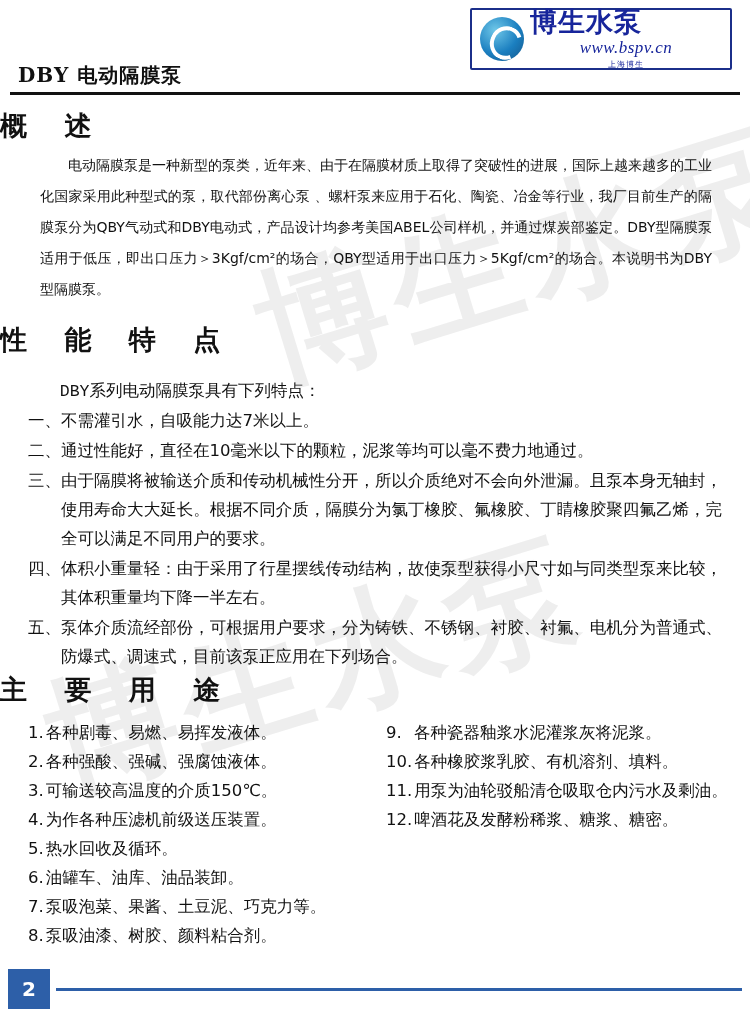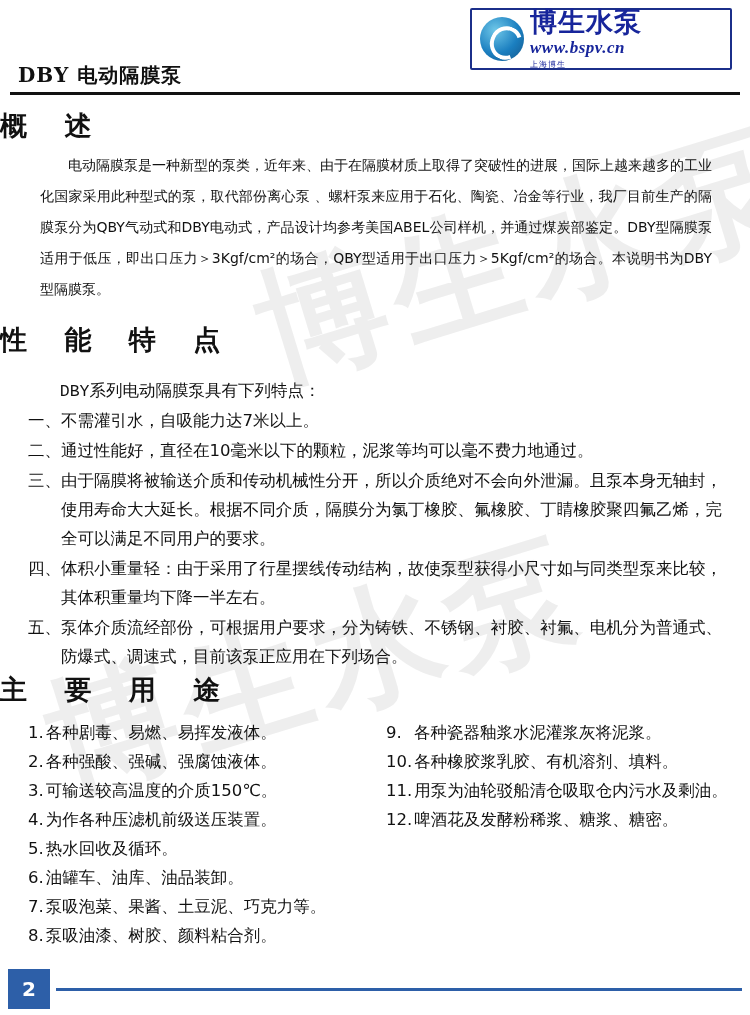--- a/index.html
+++ b/index.html
@@ -68,29 +68,31 @@
     font-family: "DejaVu Sans", sans-serif;
     font-size: 27px;
     font-weight: bold;
     color: #17259b;
     letter-spacing: 1px;
     line-height: 1.05;
   }
   .logo-url {
     font-family: "Liberation Serif", serif;
     font-style: italic;
-    font-weight: bold;
+    font-weight: normal;
     font-size: 17px;
     color: #17259b;
     letter-spacing: .5px;
     margin-top: 2px;
+    text-align: center;
   }
   .logo-sub {
     font-size: 8px;
     color: #17259b;
+    text-align: center;
     margin-top: 1px;
     letter-spacing: 1px;
   }
 
   .doc-title {
     position: absolute;
     left: 18px;
     top: 62px;
     font-family: "DejaVu Serif", serif;
     font-weight: bold;

